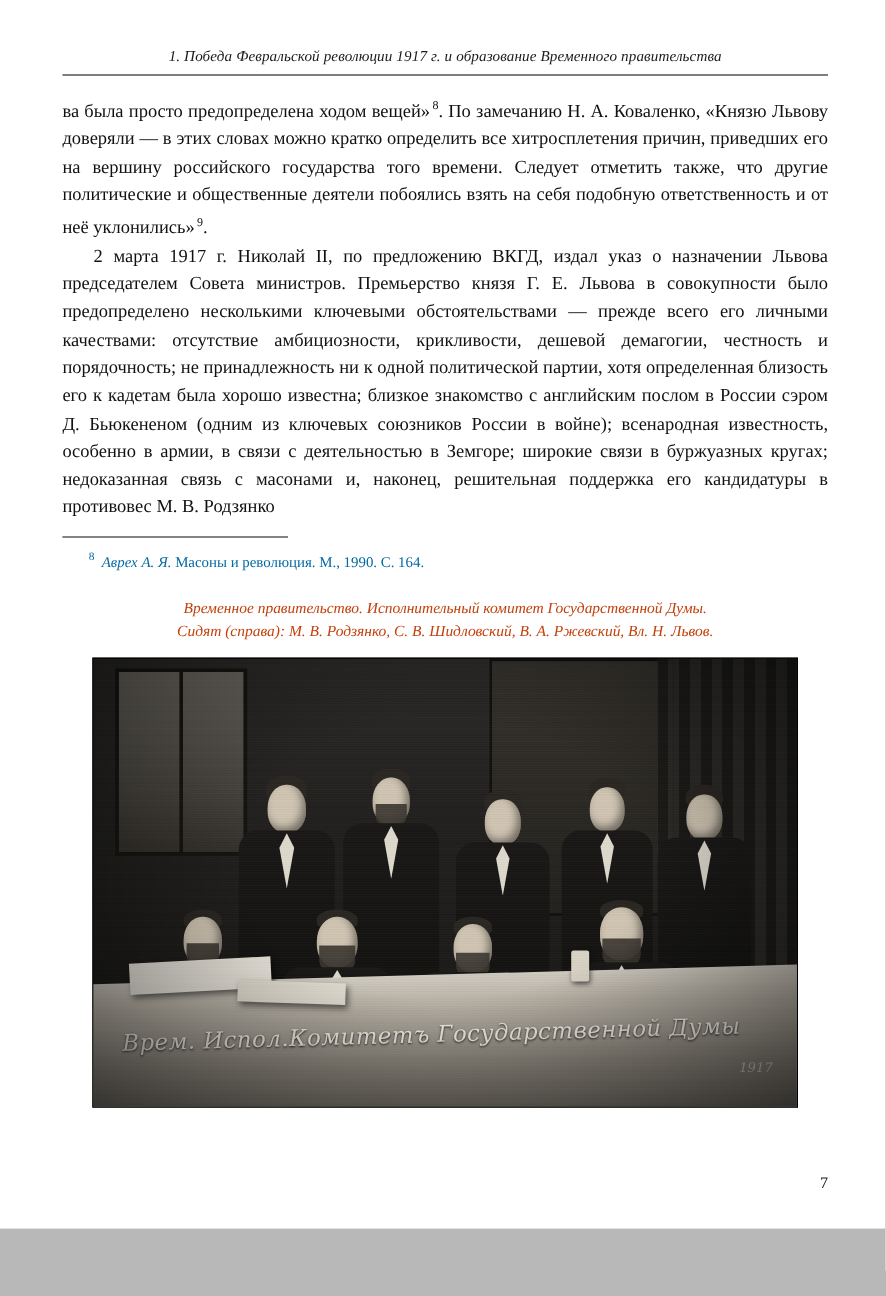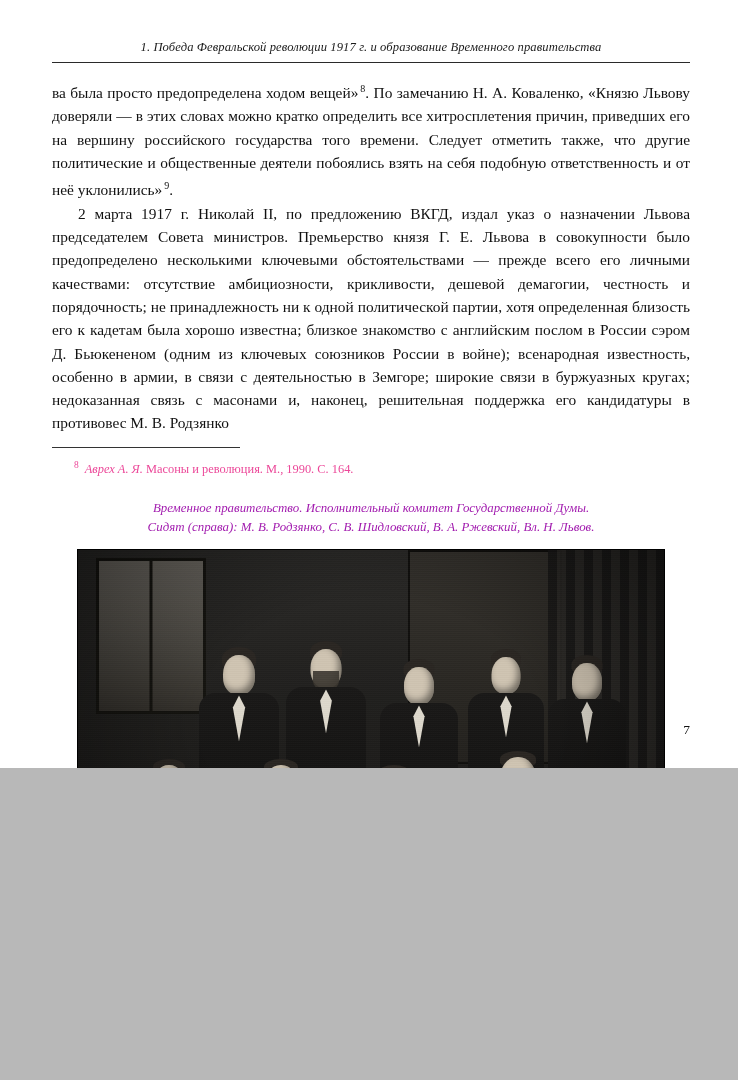--- a/index.html
+++ b/index.html
@@ -6,21 +6,21 @@
     margin: 0;
     padding: 0;
     background: #b8b8b8;
   }
   body {
     font-family: "Liberation Serif", serif;
   }
   .page {
     position: relative;
     width: 738px;
-    height: 768px;
+    height: 1024px;
     background: #ffffff;
     overflow: hidden;
     box-sizing: border-box;
   }
   .page-inner {
     position: absolute;
     left: 52px;
     right: 48px;
     top: 40px;
     bottom: 28px;
@@ -66,21 +66,21 @@
   
   .footnote-sep {
     margin-top: 12px;
     border-top: 1px solid #333;
     width: 188px;
   }
   .footnotes {
     margin-top: 8px;
     font-size: 12.4px;
     line-height: 19px;
-    color: #ec4899;
+    color: #0369a1;
     padding-left: 22px;
   }
   .footnotes .fn-row {
     display: block;
     white-space: nowrap;
   }
   .footnotes .fn-num {
     font-size: 9.5px;
     vertical-align: super;
     margin-right: 6px;
@@ -89,21 +89,21 @@
     font-style: italic;
   }
 
   
   .caption {
     margin-top: 20px;
     font-style: italic;
     font-size: 12.9px;
     line-height: 19.3px;
     text-align: center;
-    color: #a21caf;
+    color: #c2410c;
   }
   .caption div { white-space: nowrap; }
 
   
   .photo-wrap {
     margin-top: 12px;
     display: flex;
     justify-content: center;
   }
   .photo {

